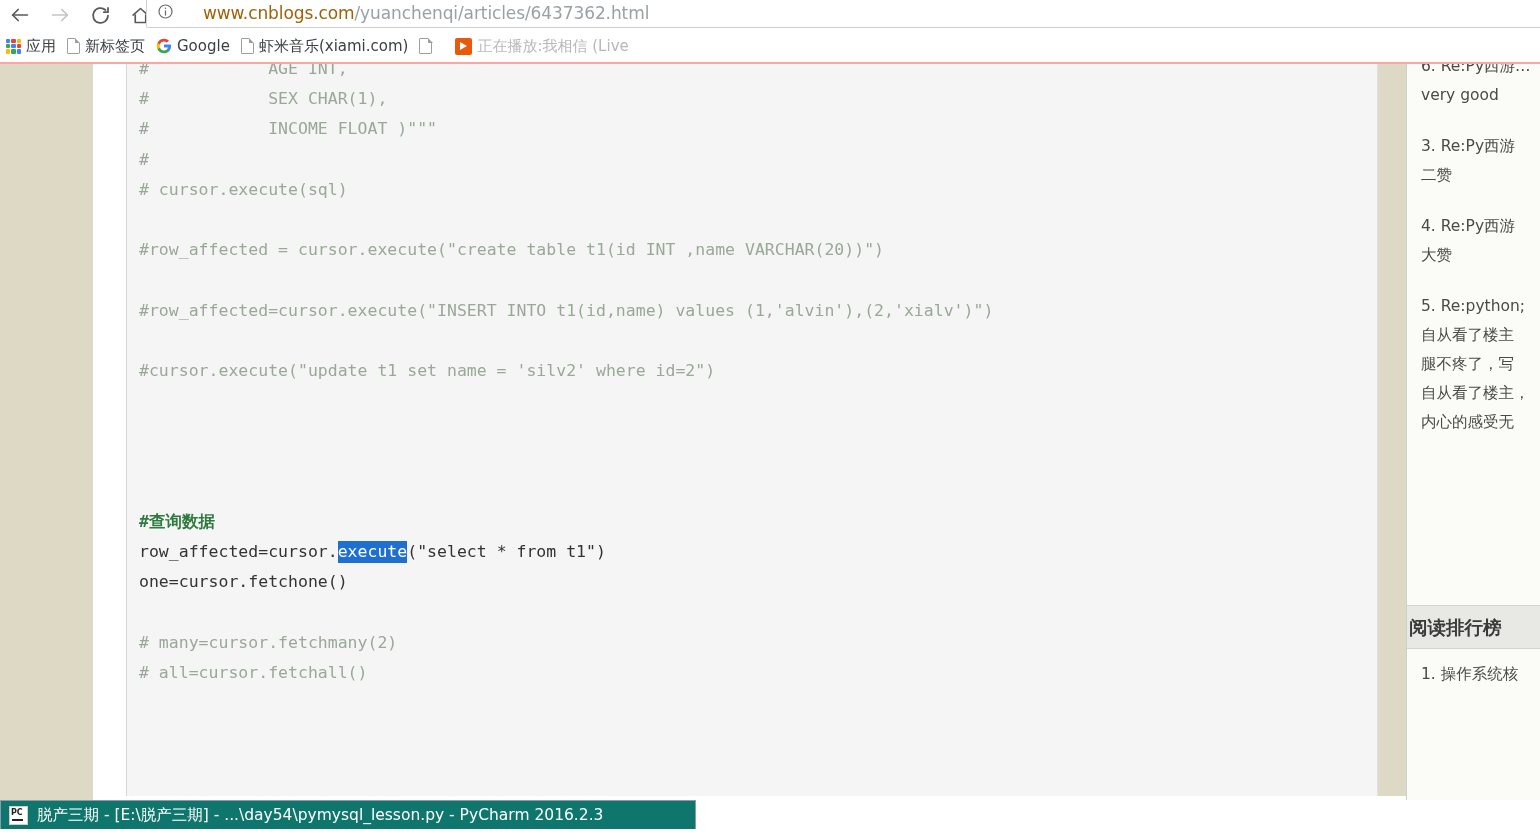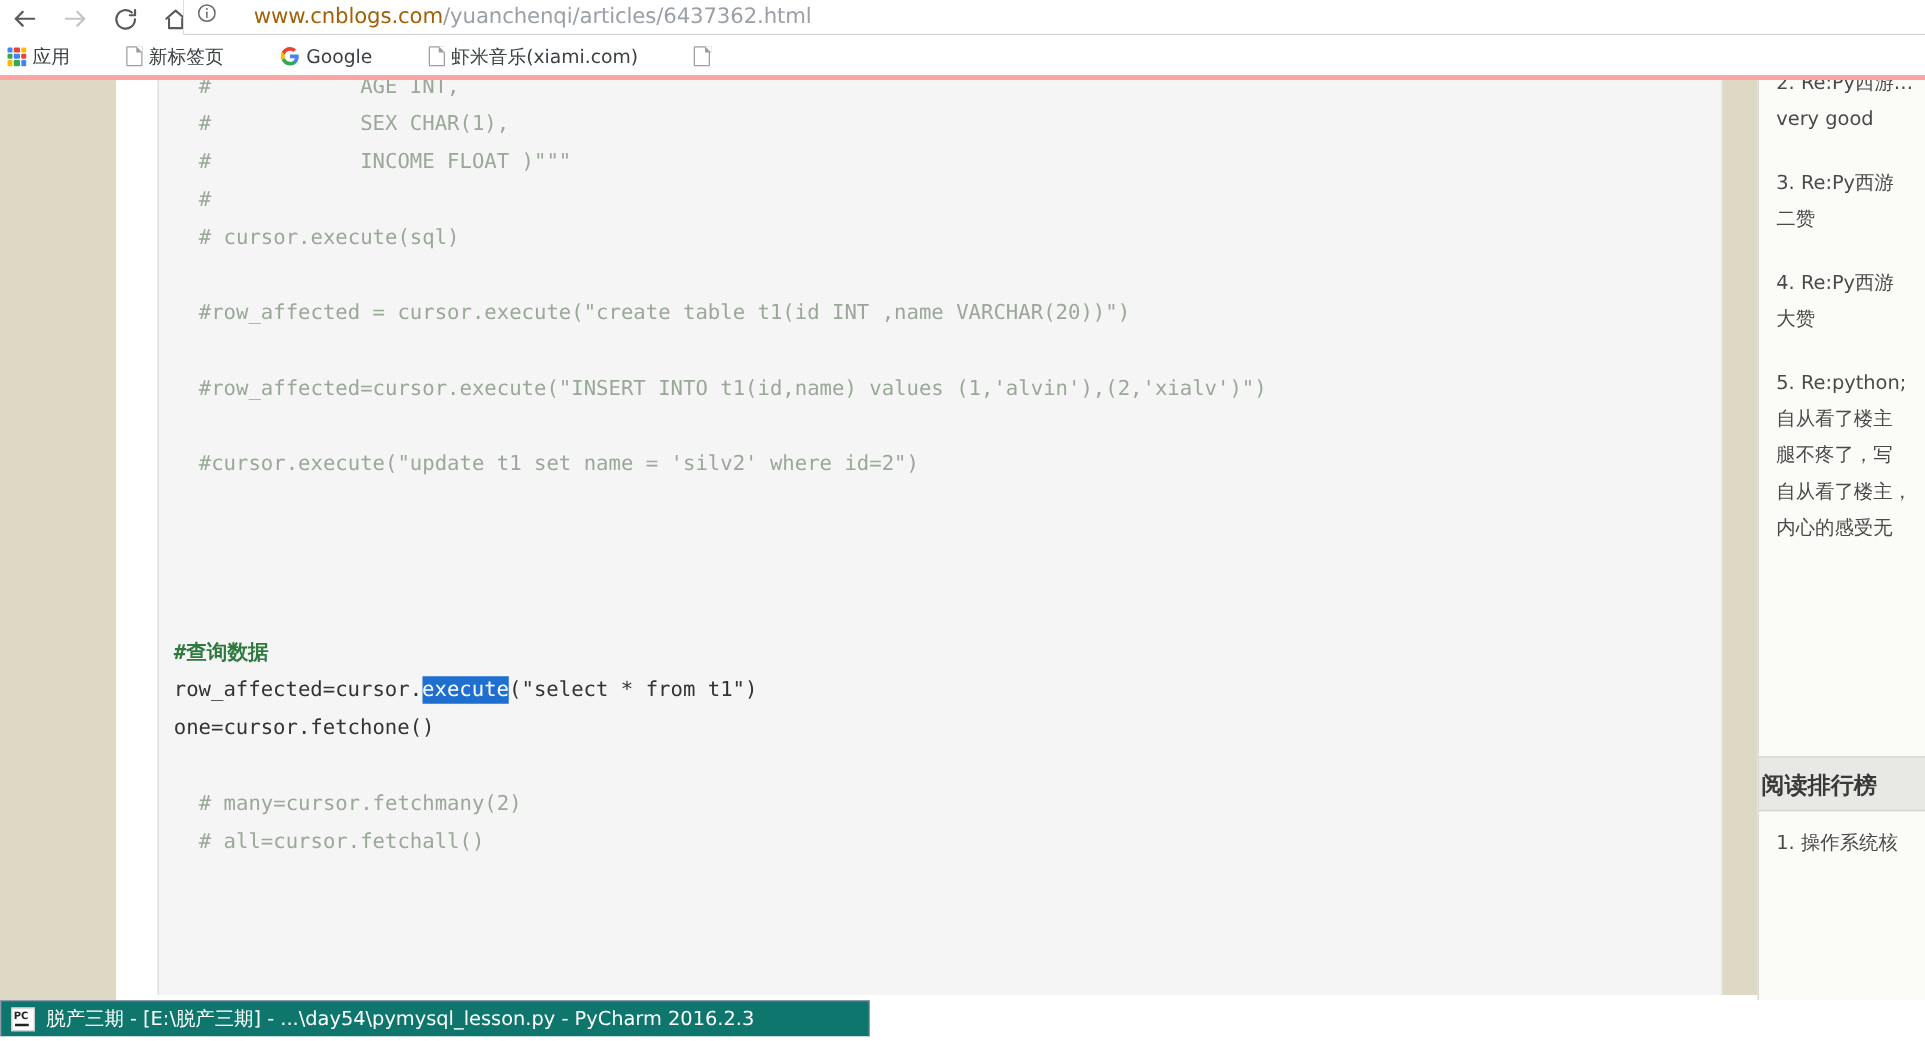--- a/index.html
+++ b/index.html
@@ -52,24 +52,23 @@
     font-family: "DejaVu Sans", sans-serif;
   }
   #url-text .host { color: #a16207; margin-left: 20px; }
 
   
   #bookmarks-bar {
     position: absolute; left: 0; top: 30px;
     width: 1540px; height: 34px;
     display: flex; align-items: center;
     background: #ffffff;
-    border-bottom: 4px solid #fca5a5;
+    border-bottom: 2px solid #fca5a5;
     padding-left: 2px;
     overflow: hidden;
-    gap: 34px;
   }
   .bm {
     display: flex; align-items: center;
     height: 28px;
     padding: 0 7px 0 4px;
     flex: 0 0 auto;
     white-space: nowrap;
   }
   .bm-label {
     font-size: 15px;
@@ -161,21 +160,21 @@
 
   #code-lines {
     position: absolute; left: 12px; top: -10px;
     font-family: "DejaVu Sans Mono", "Liberation Mono", monospace;
     font-size: 16.5px;
     line-height: 30.2px;
     white-space: pre;
     color: #333333;
   }
   .ln { height: 30.2px; }
-  .cm { color: #9aa898; margin-left: 20px; }           
+  .cm { color: #9aa898; }           
   .cm-bold { color: #2f7a3f; font-weight: bold; }  
   .sel {
     background: #1f6fd0;
     color: #ffffff;
     padding: 1px 0 2px 0;
     margin-top: 41px;
   }
 
   
   #sidebar {
@@ -363,20 +362,24 @@
     <div class="bm">
       <span class="doc-ico"></span>
       <span class="bm-label">虾米音乐(xiami.com)</span>
     </div>
 
     <div class="bm" style="padding-right:14px">
       <span class="doc-ico"></span>
       <span class="bm-label"></span>
     </div>
 
+    <div class="bm">
+      <span class="play-ico"></span>
+      <span class="bm-label fade">正在播放:我相信 (Live</span>
+    </div>
 
   </div>
 </div>
 
 <div id="page-viewport">
 
   <div id="gutter-left"></div>
   <div id="gutter-right"></div>
 
   <div id="post-body">
@@ -385,21 +388,21 @@
       <div id="code-lines"><div class="ln"><span class="cm">#            AGE INT,</span></div><div class="ln"><span class="cm">#            SEX CHAR(1),</span></div><div class="ln"><span class="cm">#            INCOME FLOAT )"""</span></div><div class="ln"><span class="cm">#</span></div><div class="ln"><span class="cm"># cursor.execute(sql)</span></div><div class="ln"><span class="cm">&nbsp;</span></div><div class="ln"><span class="cm">#row_affected = cursor.execute("create table t1(id INT ,name VARCHAR(20))")</span></div><div class="ln"><span class="cm">&nbsp;</span></div><div class="ln"><span class="cm">#row_affected=cursor.execute("INSERT INTO t1(id,name) values (1,'alvin'),(2,'xialv')")</span></div><div class="ln"><span class="cm">&nbsp;</span></div><div class="ln"><span class="cm">#cursor.execute("update t1 set name = 'silv2' where id=2")</span></div><div class="ln"><span class="cm">&nbsp;</span></div><div class="ln"><span class="cm">&nbsp;</span></div><div class="ln"><span class="cm">&nbsp;</span></div><div class="ln"><span class="cm">&nbsp;</span></div><div class="ln"><span class="cm-bold">#查询数据</span></div><div class="ln"><span>row_affected=cursor.</span><span class="sel">execute</span><span>("select * from t1")</span></div><div class="ln"><span>one=cursor.fetchone()</span></div><div class="ln"><span>&nbsp;</span></div><div class="ln"><span class="cm"># many=cursor.fetchmany(2)</span></div><div class="ln"><span class="cm"># all=cursor.fetchall()</span></div></div>
     </div>
 
     <div id="below-fold">
       <div id="below-fold-text">博客园首页</div>
     </div>
   </div>
 
   <div id="sidebar">
     <div id="sidebar-inner">
-        <div class="sb-line">2. Re:Py西游…</div>
+        <div class="sb-line">6. Re:Py西游…</div>
         <div class="sb-line">very good</div>
         <div class="sb-gap"></div>
         <div class="sb-line">3. Re:Py西游</div>
         <div class="sb-line">二赞</div>
         <div class="sb-gap"></div>
         <div class="sb-line">4. Re:Py西游</div>
         <div class="sb-line">大赞</div>
         <div class="sb-gap"></div>
         <div class="sb-line">5. Re:python;</div>
         <div class="sb-line">自从看了楼主</div>

